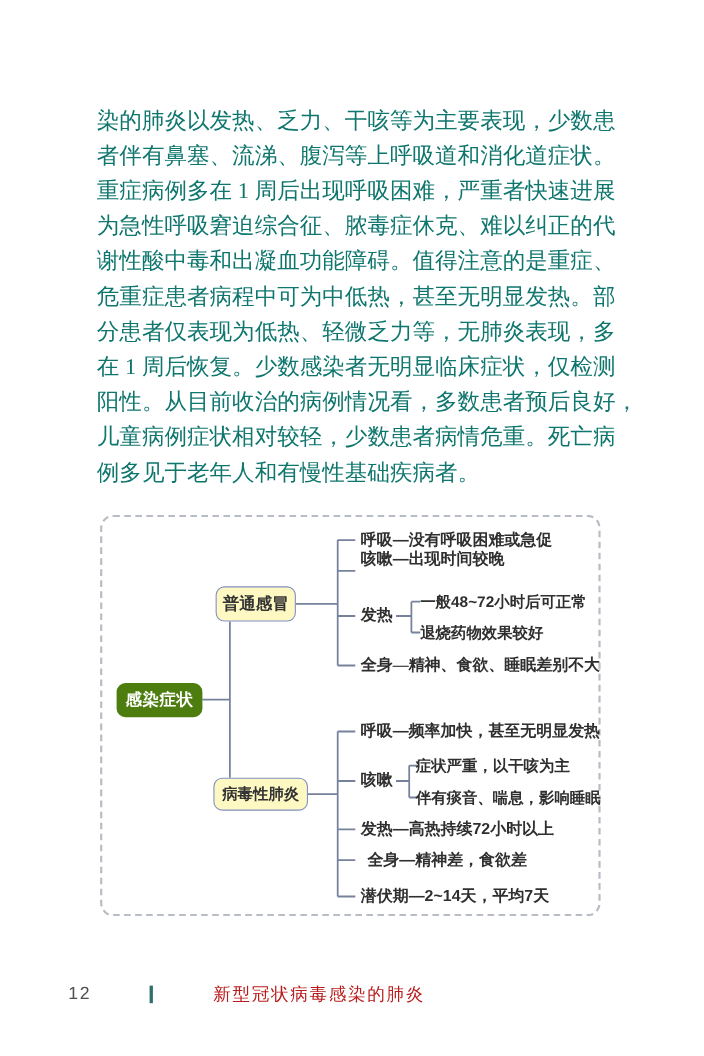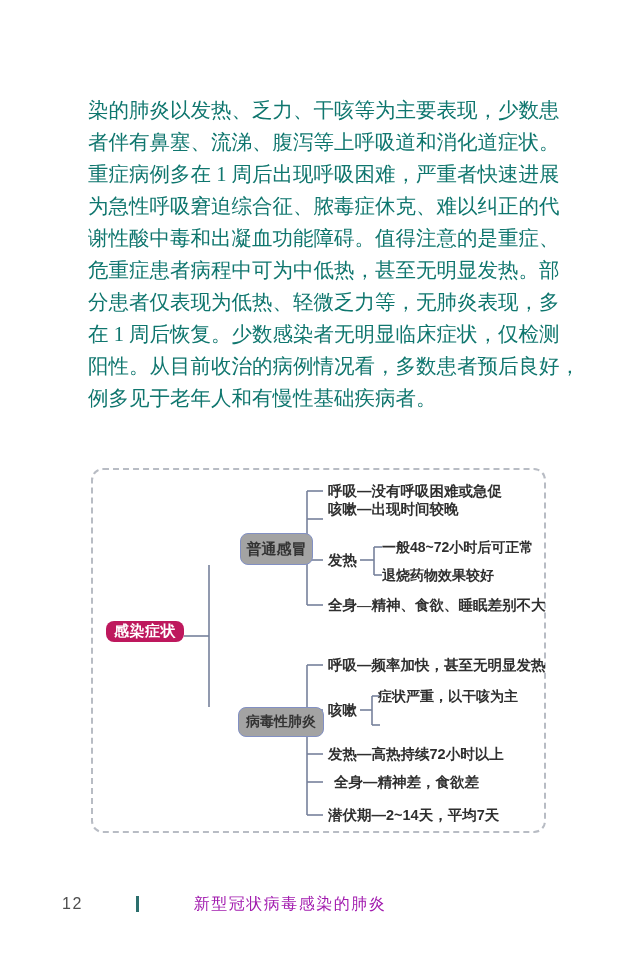--- a/index.html
+++ b/index.html
@@ -40,32 +40,31 @@
   .fig-svg path { stroke: #76819b; stroke-width: 1.6; fill: none; }
 
   .node {
     position: absolute;
     display: flex; align-items: center; justify-content: center;
     border-radius: 8px;
     font-weight: 700;
     white-space: nowrap;
   }
   .node-root {
-    left: 13px; top: 151px; width: 78px; height: 21px;
-    background: #be185d;
+    left: 13px; top: 151px; width: 78px; height: 31px;
+    background: #4d7c0f;
     color: #ffffff;
     font-size: 15px;
     letter-spacing: 0.5px;
   }
   .node-branch {
-    background: #a3a3a3;
+    background: #fef9c3;
     border: 1.6px solid #8290c3;
     color: #333333;
     font-size: 15px;
-    margin-left: 44px;
   }
   .node-cold   { left: 103px; top: 63px;  width: 73px; height: 32px; }
   .node-pneum  { left: 101px; top: 237px; width: 86px; height: 30px; font-size: 14px; }
 
   .leaf {
     position: absolute;
     white-space: nowrap;
     font-weight: 700;
     font-size: 14.5px;
     color: #2f2f2f;
@@ -83,36 +82,37 @@
   }
   .footer .pagenum {
     font-size: 16px; color: #4f4f4f; letter-spacing: 1.5px;
   }
   .footer .bar {
     width: 3px; height: 16px;
     background: #2c6f6d;
     margin: 0 15px 0 13px;
   }
   .footer .booktitle {
-    font-size: 16px; color: #a21caf; letter-spacing: 1.5px;
+    font-size: 16px; color: #b91c1c; letter-spacing: 1.5px;
   }
 </style>
 </head>
 <body>
 
 <div class="body-text">
   <div class="bline">染的肺炎以发热、乏力、干咳等为主要表现，少数患</div>
   <div class="bline">者伴有鼻塞、流涕、腹泻等上呼吸道和消化道症状。</div>
   <div class="bline">重症病例多在 1 周后出现呼吸困难，严重者快速进展</div>
   <div class="bline">为急性呼吸窘迫综合征、脓毒症休克、难以纠正的代</div>
   <div class="bline">谢性酸中毒和出凝血功能障碍。值得注意的是重症、</div>
   <div class="bline">危重症患者病程中可为中低热，甚至无明显发热。部</div>
   <div class="bline">分患者仅表现为低热、轻微乏力等，无肺炎表现，多</div>
   <div class="bline">在 1 周后恢复。少数感染者无明显临床症状，仅检测</div>
   <div class="bline">阳性。从目前收治的病例情况看，多数患者预后良好，</div>
+  <div class="bline">儿童病例症状相对较轻，少数患者病情危重。死亡病</div>
   <div class="bline last">例多见于老年人和有慢性基础疾病者。</div>
 </div>
 
 <div class="figure">
 
   <svg class="fig-svg" viewBox="0 0 455 365">
 
     <path d="M91 166 H116"></path>
 
     <path d="M116 95 V237"></path>
@@ -150,20 +150,21 @@
   <div class="leaf" style="left:235px; top:10px;">呼吸—没有呼吸困难或急促</div>
   <div class="leaf" style="left:235px; top:28px;">咳嗽—出现时间较晚</div>
   <div class="leaf" style="left:235px; top:79px;">发热</div>
   <div class="leaf sub" style="left:289px; top:66px;">一般48~72小时后可正常</div>
   <div class="leaf sub" style="left:289px; top:94px;">退烧药物效果较好</div>
   <div class="leaf" style="left:235px; top:124px;font-family:Liberation Serif, serif;">全身—精神、食欲、睡眠差别不大</div>
 
   <div class="leaf" style="left:235px; top:184px;">呼吸—频率加快，甚至无明显发热</div>
   <div class="leaf" style="left:235px; top:229px;">咳嗽</div>
   <div class="leaf sub" style="left:285px; top:215px;">症状严重，以干咳为主</div>
+  <div class="leaf sub" style="left:285px; top:244px;">伴有痰音、喘息，影响睡眠</div>
   <div class="leaf" style="left:235px; top:273px;">发热—高热持续72小时以上</div>
   <div class="leaf" style="left:241px; top:301px;">全身—精神差，食欲差</div>
   <div class="leaf" style="left:235px; top:334px;">潜伏期—2~14天，平均7天</div>
 </div>
 
 <div class="footer">
   <span class="pagenum">12</span>
   <span class="bar"></span>
   <span class="booktitle">新型冠状病毒感染的肺炎</span>
 </div>

